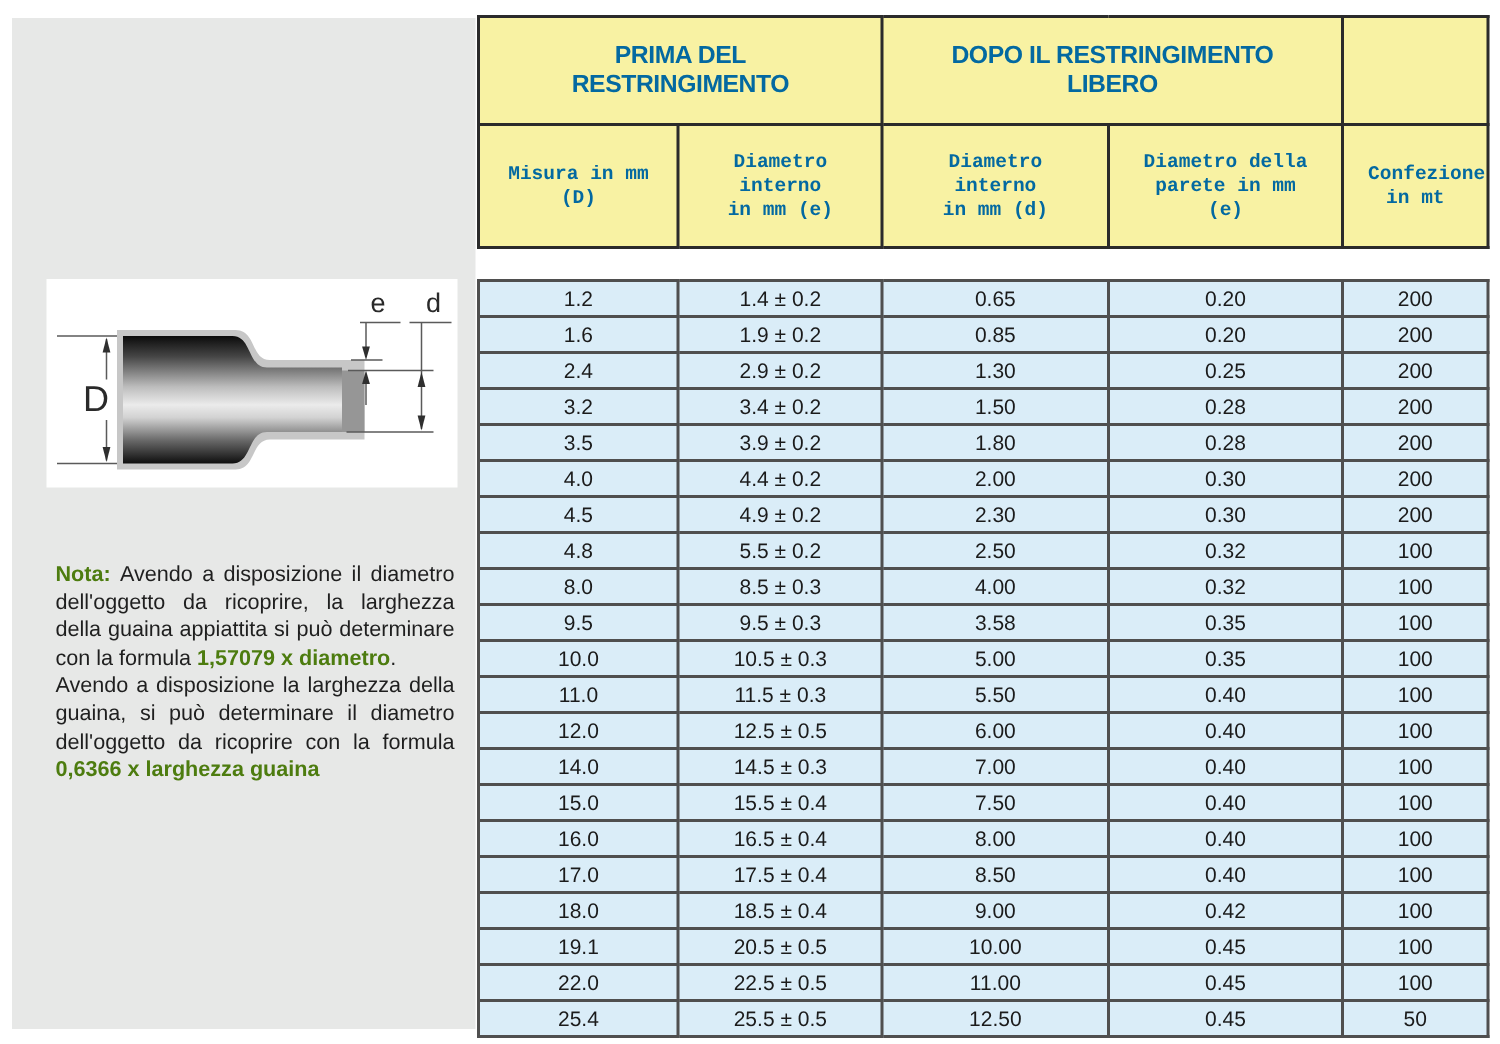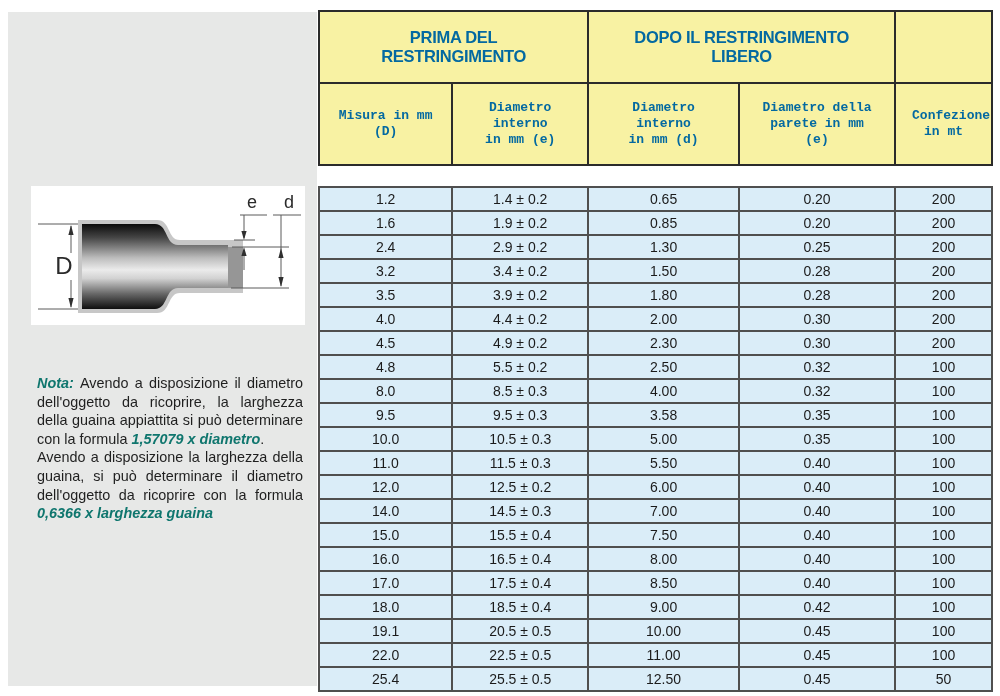--- a/index.html
+++ b/index.html
@@ -28,21 +28,21 @@
   .dim-label { fill:#2a2a2a; }
 
   .note {
     position:absolute; left:29px; top:362px;
     width:266px;
     font-size:14.4px; line-height:18.6px;
     color:#1f1f1f;
     text-align:justify;
   }
   .note p { margin:0; }
-  .note b { color:#0f766e;font-style:italic; }
+  .note b { color:#4d7c0f; }
 
   
   .table-area {
     position:absolute; left:318px; top:10px;
     width:675px;
   }
   table { border-collapse:collapse; width:100%; table-layout:fixed; }
 
   .head-table th {
     background:#f8f2a3;
@@ -263,21 +263,21 @@
         </tr>
         <tr>
           <td>11.0</td>
           <td>11.5 ± 0.3</td>
           <td>5.50</td>
           <td>0.40</td>
           <td>100</td>
         </tr>
         <tr>
           <td>12.0</td>
-          <td>12.5 ± 0.2</td>
+          <td>12.5 ± 0.5</td>
           <td>6.00</td>
           <td>0.40</td>
           <td>100</td>
         </tr>
         <tr>
           <td>14.0</td>
           <td>14.5 ± 0.3</td>
           <td>7.00</td>
           <td>0.40</td>
           <td>100</td>

